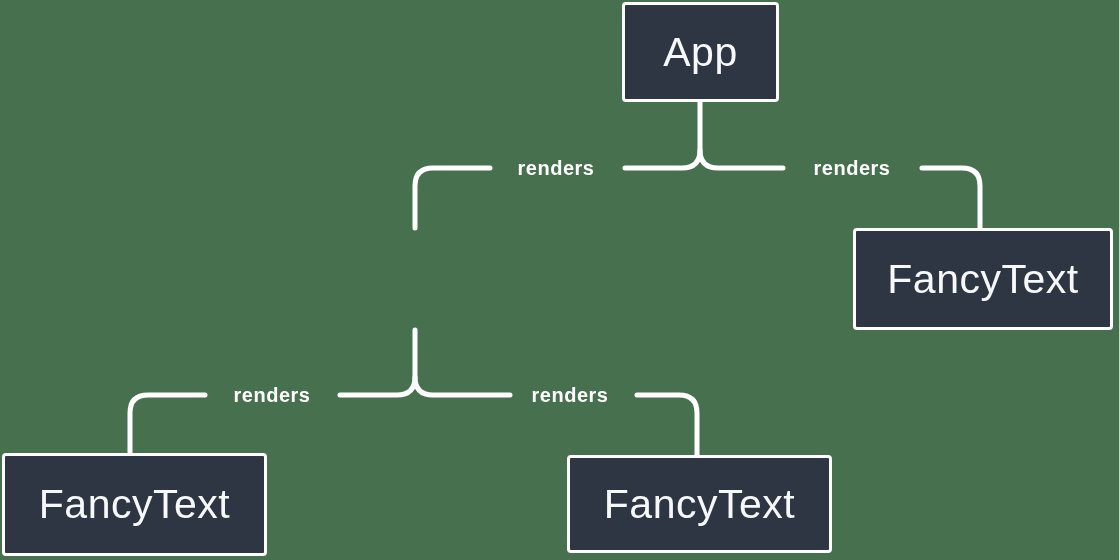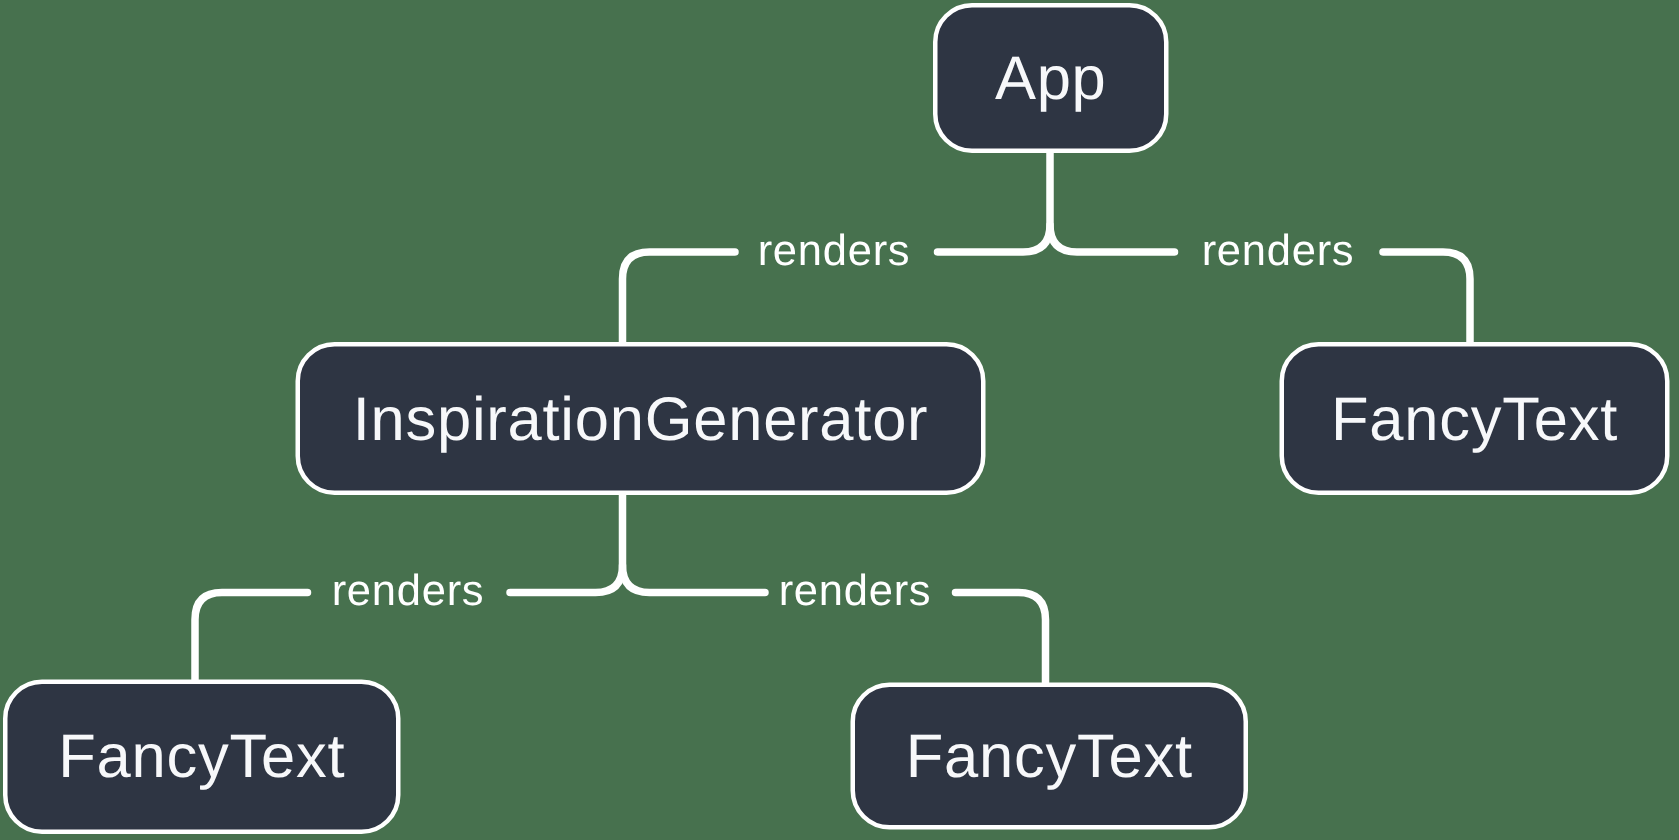--- a/index.html
+++ b/index.html
@@ -36,38 +36,38 @@
     stroke-linecap: round;
     stroke-linejoin: round;
   }
   .node {
     position: absolute;
     display: flex;
     align-items: center;
     justify-content: center;
     background: var(--node-fill);
     border: 3.5px solid var(--node-border);
-    border-radius: 26px;
+    border-radius: 4px;
     color: var(--node-text);
     font-size: 41px;
     font-weight: 400;
     letter-spacing: 0.5px;
     white-space: nowrap;
   }
   .node-app            { left: 622px; top: 2px;   width: 157px; height: 100px; }
   .node-inspiration    { left: 197px; top: 228px; width: 460px; height: 102px; }
   .node-fancy-right    { left: 853px; top: 228px; width: 260px; height: 102px; }
   .node-fancy-left     { left: 2px;   top: 453px; width: 265px; height: 103px; }
   .node-copyright      { left: 567px; top: 455px; width: 265px; height: 98px;  }
   .edge-label {
     position: absolute;
     transform: translate(-50%, -50%);
     color: var(--edge-label-text);
-    font-size: 29px;
-    font-weight: 400;
+    font-size: 20px;
+    font-weight: 700;
     letter-spacing: 0.5px;
     white-space: nowrap;
   }
   .edge-label-1 { left: 556px; top: 168px; }
   .edge-label-2 { left: 852px; top: 168px; }
   .edge-label-3 { left: 272px; top: 395px; }
   .edge-label-4 { left: 570px; top: 395px; }
 </style>
 </head>
 <body>
@@ -78,23 +78,20 @@
     <path d="M700,102 V150 Q700,168 682,168 H625 M490,168 H433 Q415,168 415,186 V228"></path>
     <path d="M700,150 Q700,168 718,168 H783 M922,168 H962 Q980,168 980,186 V228"></path>
     <path d="M415,330 V377 Q415,395 397,395 H340 M205,395 H148 Q130,395 130,413 V453"></path>
     <path d="M415,377 Q415,395 433,395 H510 M637,395 H679 Q697,395 697,413 V455"></path>
   </svg>
 
   <div class="node node-app">
     <span>App</span>
   </div>
 
-  <div class="node node-inspiration">
-    <span>InspirationGenerator</span>
-  </div>
 
   <div class="node node-fancy-right">
     <span>FancyText</span>
   </div>
 
   <div class="node node-fancy-left">
     <span>FancyText</span>
   </div>
 
   <div class="node node-copyright">

